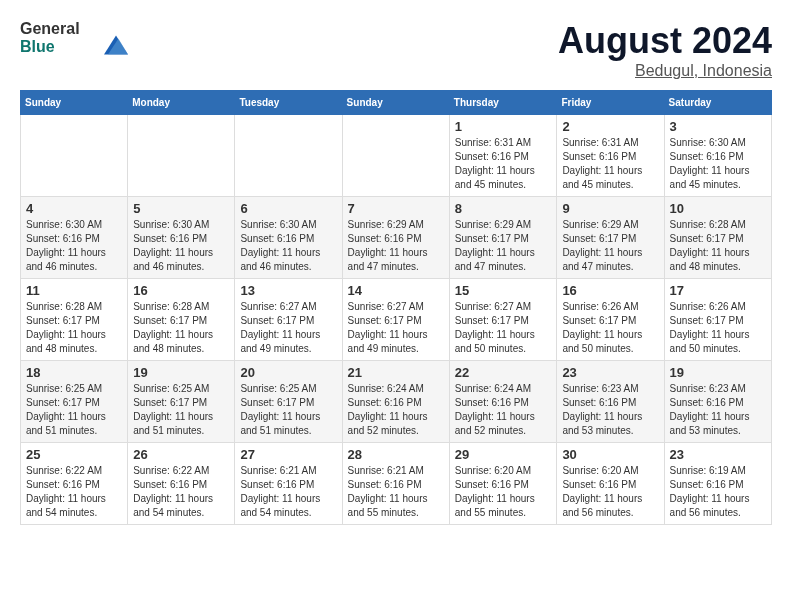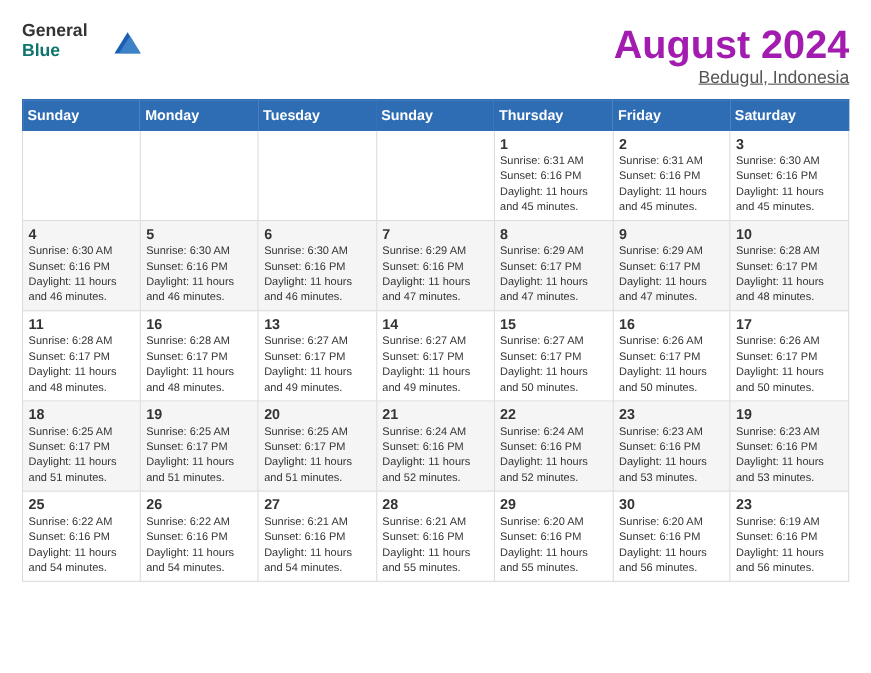--- a/index.html
+++ b/index.html
@@ -11,60 +11,60 @@
       padding: 20px;
     }
     .header {
       display: flex;
       justify-content: space-between;
       align-items: flex-start;
       margin-bottom: 10px;
     }
     .logo {
       display: flex;
-      align-items: center;
+      align-items: flex-end;
       gap: 20px;
     }
     .logo-text {
       display: flex;
       flex-direction: column;
       line-height: 1.1;
     }
     .logo-icon {
       width: 24px;
       height: 20px;
       margin-left: 2px;
       fill: #1a5fb4;
     }
     .title-block {
       text-align: right;
     }
     .title-month {
       font-size: 36px;
       font-weight: bold;
-      color: #a21caf;
+      color: #0f172a;
     }
     .title-location {
       font-size: 16px;
       color: #555;
       text-decoration: underline;
     }
     table {
       width: 100%;
       border-collapse: collapse;
       font-size: 11px;
     }
     thead tr {
       background-color: #2e6db4;
       color: #fff;
     }
     thead th {
       padding: 6px 4px;
       text-align: left;
-      font-size: 13px;
+      font-size: 10px;
       font-weight: bold;
       border: 1px solid #2e6db4;
       margin-top: 17px;
     }
     tbody tr {
       border: 1px solid #ccc;
     }
     tbody td {
       vertical-align: top;
       padding: 4px 5px;

